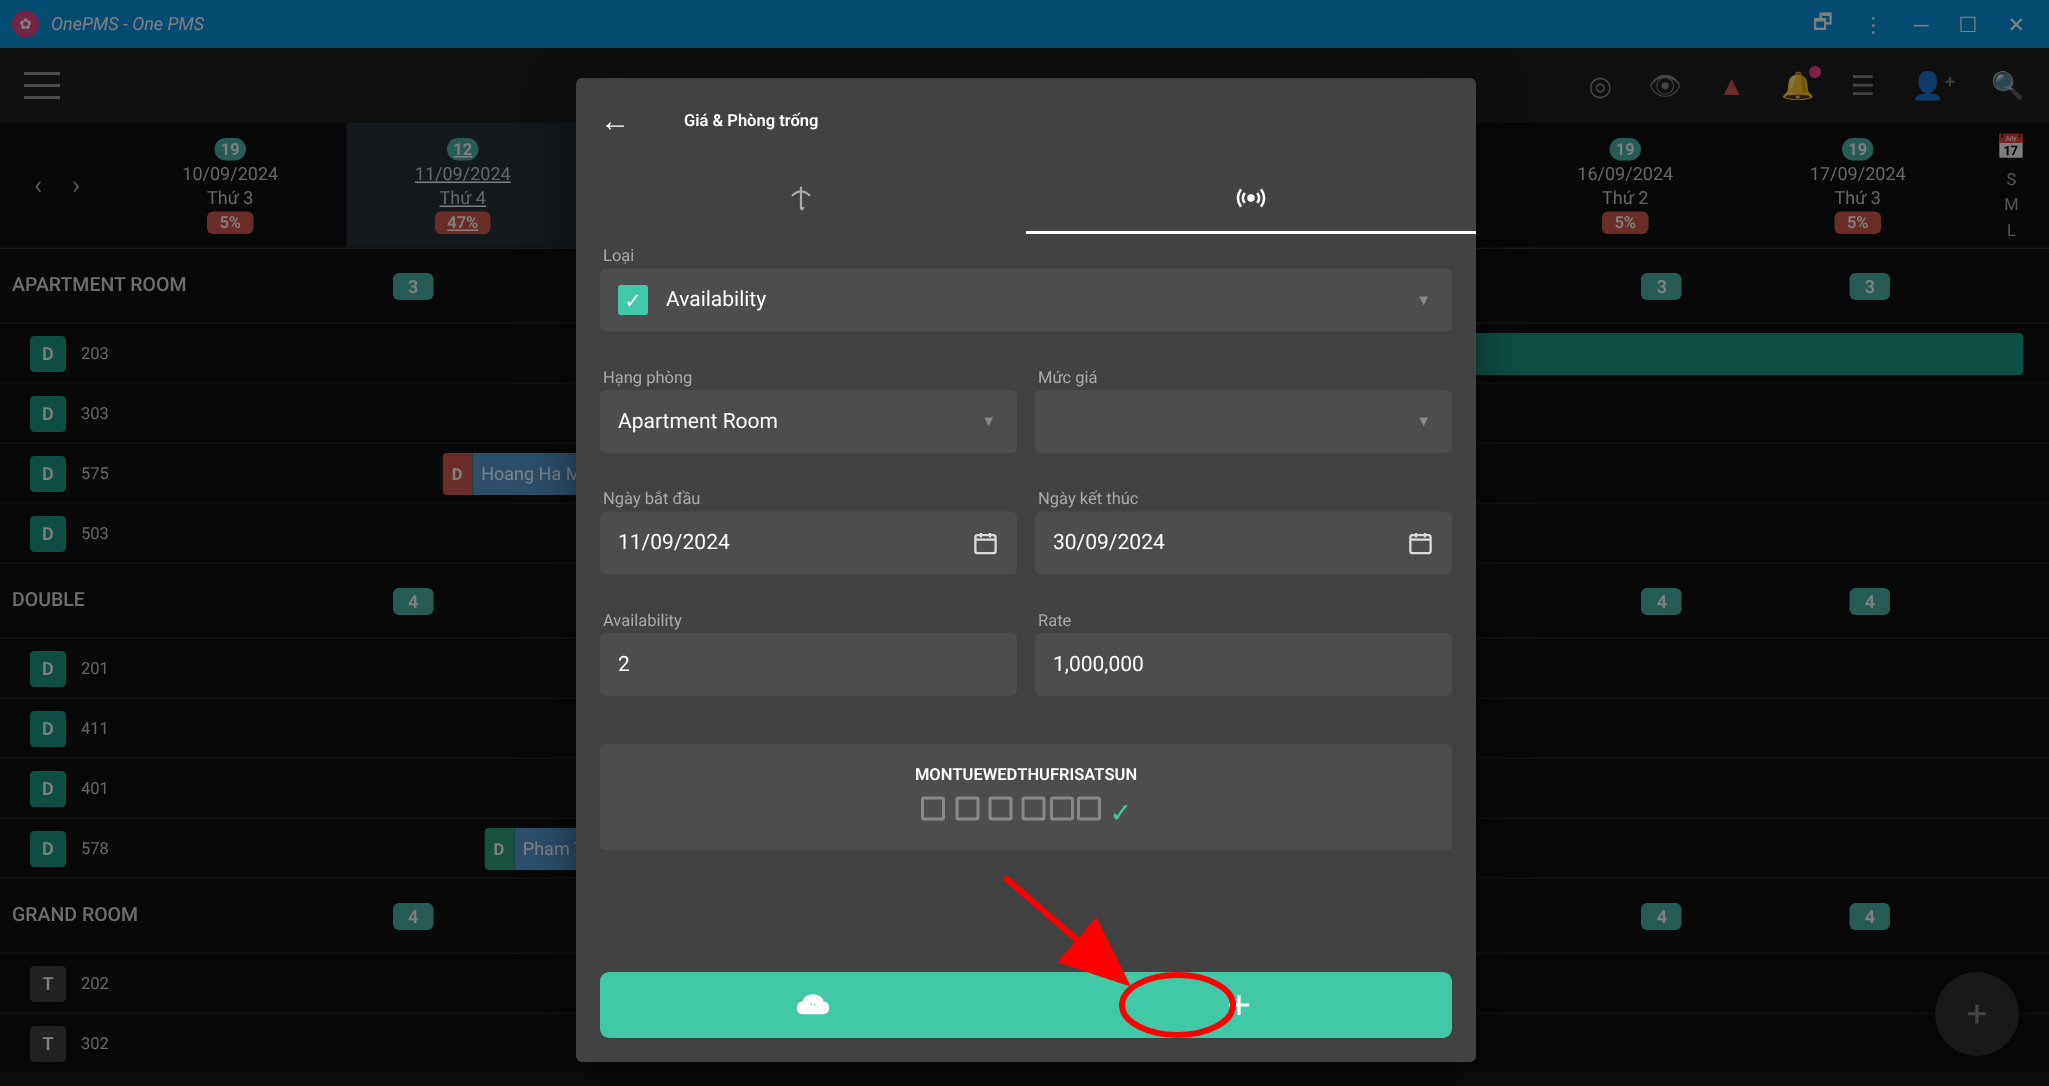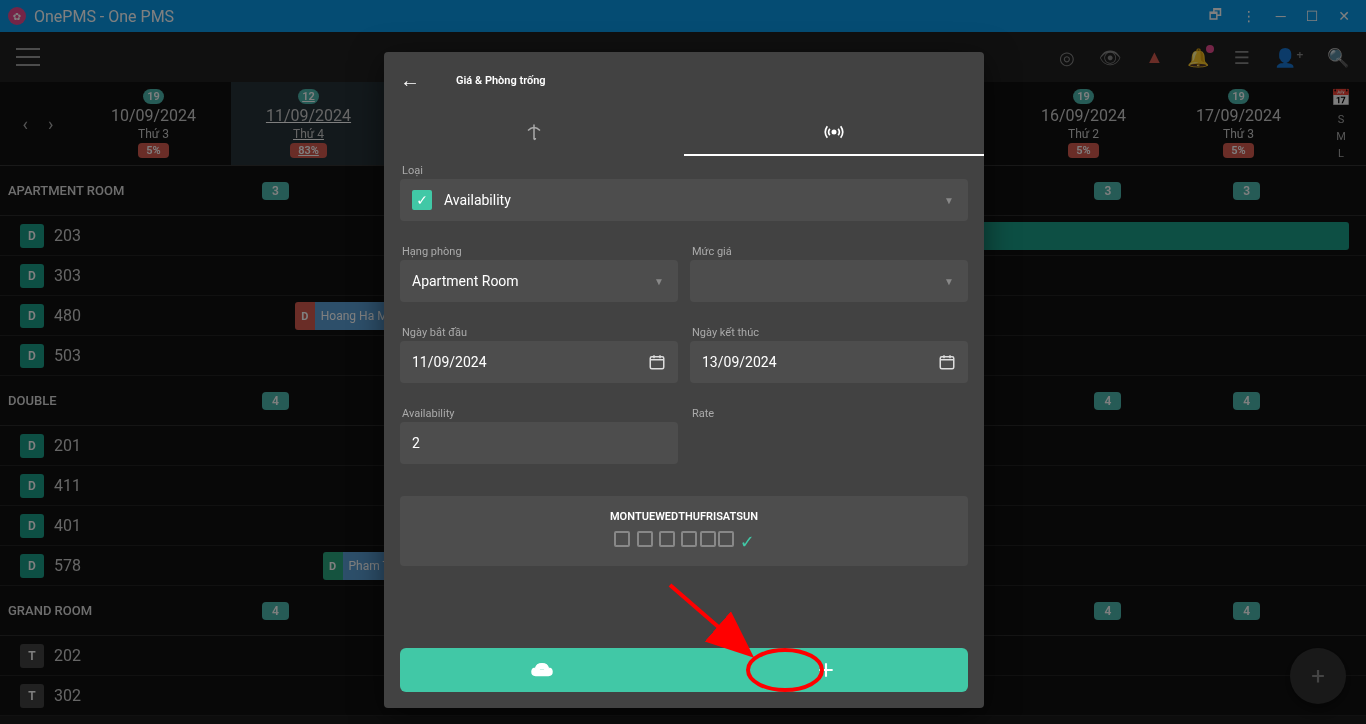--- a/index.html
+++ b/index.html
@@ -1,61 +1,61 @@
 <!DOCTYPE html>
 <html><head>
 <meta charset="utf-8">
 <style>
 * { margin: 0; padding: 0; box-sizing: border-box; font-family: -apple-system, BlinkMacSystemFont, 'Segoe UI', Roboto, sans-serif; }
 body { background: #1a1a1a; width: 1366px; height: 724px; overflow: hidden; position: relative; color: #fff; }
 
 
 .titlebar { height: 32px; background: #0b98e6; display: flex; align-items: center; padding: 0 8px; }
 .titlebar .logo { width: 18px; height: 18px; background: #e94b8f; border-radius: 50%; margin-right: 8px; display: flex; align-items: center; justify-content: center; font-size: 10px; }
-.titlebar .title { font-size: 16px; color: #fff; flex: 1; }
+.titlebar .title { font-size: 12px; color: #fff; flex: 1; font-style: italic; }
 .titlebar .win-controls { display: flex; gap: 20px; align-items: center; padding-right: 8px; }
 .titlebar .win-controls span { color: #fff; font-size: 14px; cursor: pointer; }
 
 
 .toolbar { height: 50px; background: #212121; display: flex; align-items: center; padding: 0 16px; justify-content: space-between; }
 .hamburger { width: 24px; height: 18px; display: flex; flex-direction: column; justify-content: space-between; cursor: pointer; }
 .hamburger span { height: 2px; background: #999; }
 .toolbar-right { display: flex; gap: 24px; align-items: center; }
 .toolbar-right .ticon { color: #888; font-size: 18px; cursor: pointer; position: relative; }
 .toolbar-right .ticon.warn { color: #d45a4f; }
 .toolbar-right .badge-dot { position: absolute; top: -2px; right: -4px; width: 8px; height: 8px; background: #e94b8f; border-radius: 50%; }
 
 
 .cal-header { height: 84px; background: #111; display: flex; border-bottom: 1px solid #333; }
 .cal-nav { width: 76px; display: flex; align-items: center; justify-content: center; gap: 20px; color: #aaa; }
 .cal-nav span { cursor: pointer; font-size: 18px; }
 .cal-days { flex: 1; display: flex; }
 .cal-day { flex: 1; display: flex; flex-direction: column; align-items: center; justify-content: center; gap: 2px; position: relative; }
 .cal-day.today { background: #263238; text-decoration: underline; }
 .cal-day .count { background: #4db6ac; color: #fff; font-size: 11px; padding: 1px 4px; border-radius: 10px; font-weight: 600; }
-.cal-day .date { font-size: 16px; color: #ccc; }
+.cal-day .date { font-size: 12px; color: #ccc; }
 .cal-day .dow { font-size: 12px; color: #ccc; }
 .cal-day .pct { background: #d45a4f; color: #fff; font-size: 11px; padding: 1px 8px; border-radius: 4px; font-weight: 600; }
 .cal-right { width: 50px; display: flex; flex-direction: column; align-items: center; justify-content: center; gap: 4px; color: #aaa; font-size: 11px; }
 .cal-right .cal-icon { font-size: 16px; margin-bottom: 2px; cursor: pointer; }
 
 
 .grid { background: #111; }
 .cat-row { height: 50px; display: flex; align-items: center; border-bottom: 1px solid #2a2a2a; }
 .cat-label { width: 206px; padding-left: 8px; font-size: 13px; color: #ddd; font-weight: 500; }
 .cat-cells { flex: 1; display: flex; height: 100%; }
 .cat-cell { flex: 1; display: flex; align-items: center; justify-content: center; }
 .cat-badge { background: #4db6ac; color: #fff; font-size: 12px; padding: 2px 10px; border-radius: 4px; font-weight: 600; }
 .cat-right-spacer { width: 50px; }
 
 .room-row { height: 40px; display: flex; align-items: center; border-bottom: 1px solid #222; position: relative; }
 .room-label { width: 206px; display: flex; align-items: center; gap: 10px; padding-left: 20px; }
 .room-badge { width: 24px; height: 24px; background: #1b9e89; color: #fff; display: flex; align-items: center; justify-content: center; border-radius: 3px; font-size: 12px; font-weight: 600; }
 .room-badge.t { background: #424242; }
-.room-num { font-size: 16px; color: #ccc; }
+.room-num { font-size: 11px; color: #ccc; }
 .room-cells { flex: 1; position: relative; height: 100%; }
 .booking { position: absolute; height: 28px; top: 6px; display: flex; align-items: center; border-radius: 3px; overflow: hidden; }
 .booking .b-badge { width: 20px; height: 100%; background: #2aa67e; color: #fff; display: flex; align-items: center; justify-content: center; font-size: 11px; font-weight: 700; }
 .booking .b-badge.red { background: #d45a4f; }
 .booking .b-name { padding: 0 6px; font-size: 12px; background: #2aa67e; height: 100%; display: flex; align-items: center; color: #fff; }
 .booking .b-name.blue { background: #5a9fd4; }
 .booking.long { background: #1b9e89; }
 
 
 .overlay { position: absolute; inset: 0; background: rgba(0,0,0,0.5); z-index: 5; }
@@ -139,21 +139,21 @@
       <div class="cal-day">
         <span class="count">19</span>
       <span class="date">10/09/2024</span>
       <span class="dow">Thứ 3</span>
       <span class="pct">5%</span>
       </div>
       <div class="cal-day today">
         <span class="count">12</span>
       <span class="date">11/09/2024</span>
       <span class="dow">Thứ 4</span>
-      <span class="pct">83%</span>
+      <span class="pct">47%</span>
       </div>
       <div class="cal-day"></div>
       <div class="cal-day"></div>
       <div class="cal-day"></div>
       <div class="cal-day"></div>
       <div class="cal-day">
         <span class="count">19</span>
       <span class="date">16/09/2024</span>
       <span class="dow">Thứ 2</span>
       <span class="pct">5%</span>
@@ -214,21 +214,21 @@
       <div class="room-label">
         <span class="room-badge ">D</span>
         <span class="room-num">303</span>
       </div>
       <div class="room-cells"></div>
       <div class="cat-right-spacer"></div>
     </div>
     <div class="room-row">
       <div class="room-label">
         <span class="room-badge ">D</span>
-        <span class="room-num">480</span>
+        <span class="room-num">575</span>
       </div>
       <div class="room-cells">
         <div class="booking" style="left:8%; width:18%;">
           <span class="b-badge red">D</span>
           <span class="b-name blue">Hoang Ha Minh</span>
         </div>
       </div>
       <div class="cat-right-spacer"></div>
     </div>
     <div class="room-row">
@@ -409,39 +409,42 @@
             <svg width="18" height="18" viewBox="0 0 24 24" fill="none" stroke="#ddd" stroke-width="2">
                 <rect x="3" y="5" width="18" height="16" rx="2"></rect>
                 <path d="M3 9 L21 9 M8 3 L8 7 M16 3 L16 7"></path>
               </svg>
           </span>
         </div>
       </div>
       <div class="col">
         <div class="field-label">Ngày kết thúc</div>
         <div class="field-box">
-          <span>13/09/2024</span>
+          <span>30/09/2024</span>
           <span class="cal-i">
             <svg width="18" height="18" viewBox="0 0 24 24" fill="none" stroke="#ddd" stroke-width="2">
                 <rect x="3" y="5" width="18" height="16" rx="2"></rect>
                 <path d="M3 9 L21 9 M8 3 L8 7 M16 3 L16 7"></path>
               </svg>
           </span>
         </div>
       </div>
     </div>
     <div class="row2">
       <div class="col">
         <div class="field-label">Availability</div>
         <div class="field-box">
           <span>2</span>
         </div>
       </div>
       <div class="col">
         <div class="field-label">Rate</div>
+        <div class="field-box">
+          <span>1,000,000</span>
+        </div>
       </div>
     </div>
     <div class="days-box" id="days-box">
         <div class="day-col">
           <span class="dn">MON</span>
           <span class="cb"></span>
         </div>
         <div class="day-col">
           <span class="dn">TUE</span>
           <span class="cb"></span>

